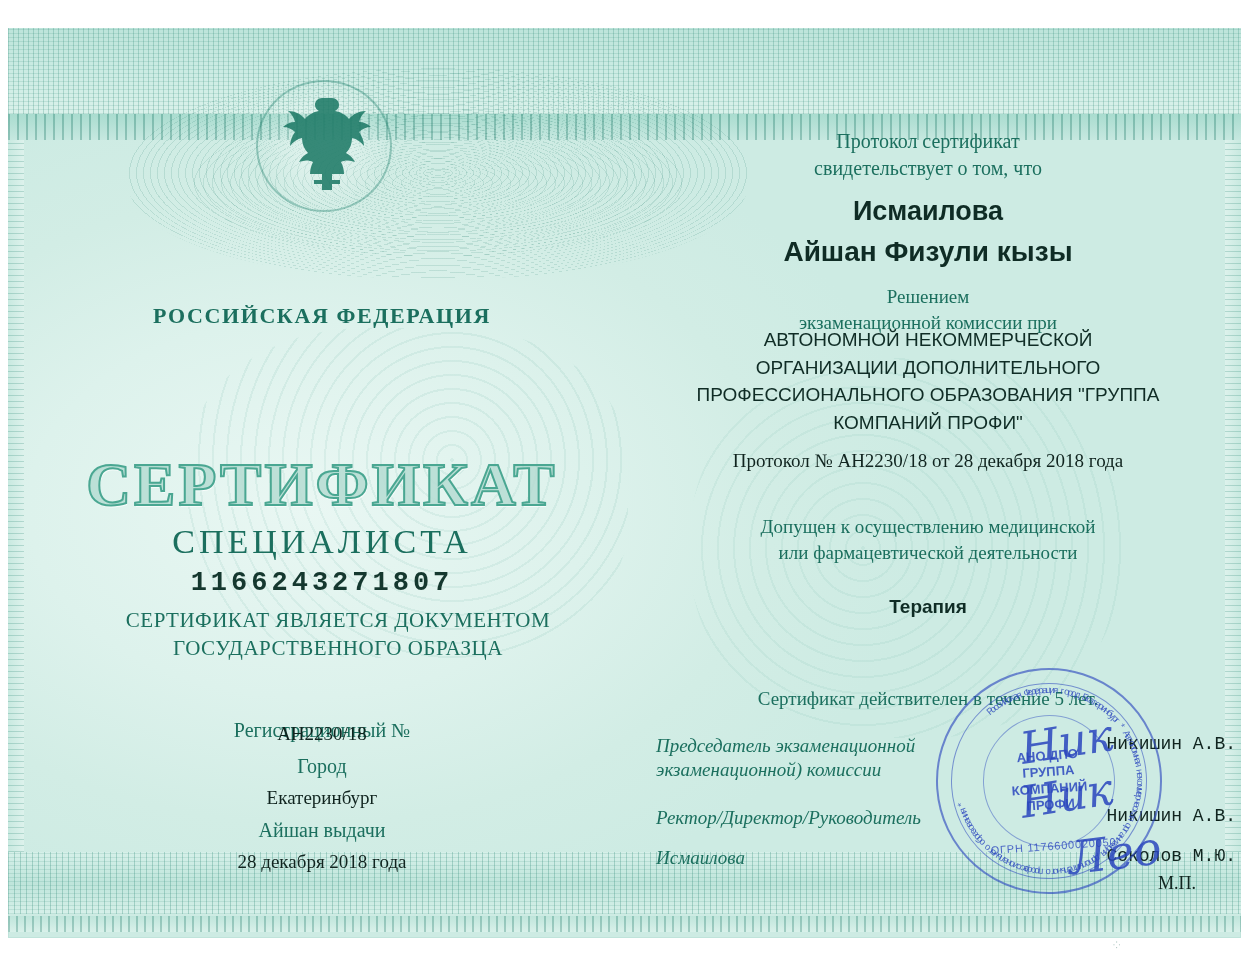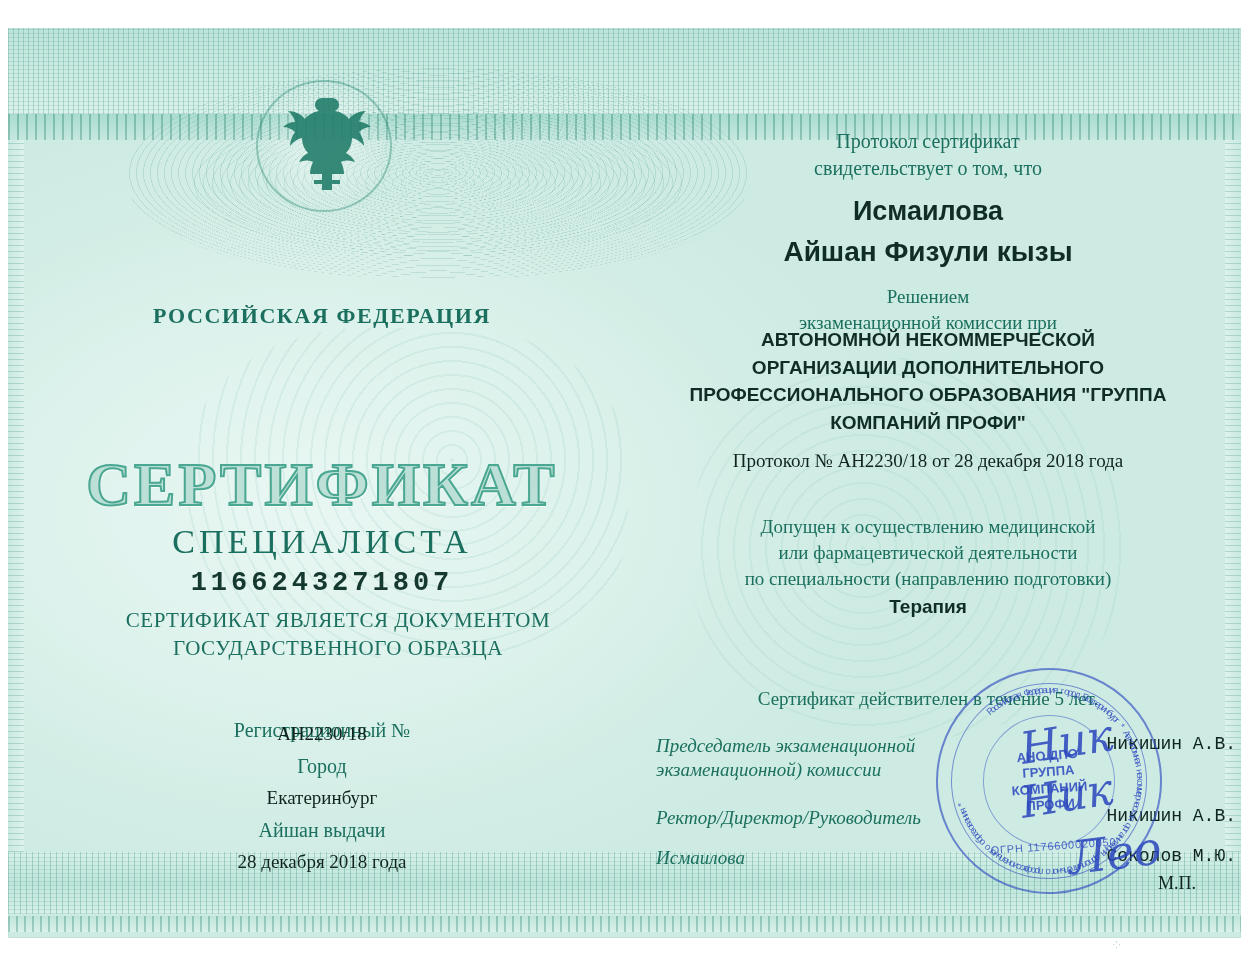--- a/index.html
+++ b/index.html
@@ -262,21 +262,21 @@
   }
   .r-decision {
     top: 256px;
     font-size: 19px;
     color: #1b6f5e;
     line-height: 1.35;
   }
   .r-org {
     top: 298px;
     font-size: 19px;
-    font-weight: bold;
+    font-weight: normal;
     color: #0f2c25;
     line-height: 1.45;
     font-family: "Liberation Sans", sans-serif;
   }
   .r-protocol {
     top: 422px;
     font-size: 19px;
     color: #10241f;
   }
   .r-admitted {
@@ -484,21 +484,20 @@
         <div>ОРГАНИЗАЦИИ ДОПОЛНИТЕЛЬНОГО</div>
         <div>ПРОФЕССИОНАЛЬНОГО ОБРАЗОВАНИЯ "ГРУППА</div>
         <div>КОМПАНИЙ ПРОФИ"</div>
       </div>
 
       <div class="r-block r-protocol">Протокол № АН2230/18 от 28 декабря 2018 года</div>
 
       <div class="r-block r-admitted">
         <div>Допущен к осуществлению медицинской</div>
         <div>или фармацевтической деятельности</div>
-        <div>по специальности (направлению подготовки)</div>
       </div>
 
       <div class="r-block r-speciality">Терапия</div>
 
       <div class="r-block r-validity">Сертификат действителен в течение 5 лет.</div>
     </div>
 
     <div class="sig-row sig-1">
       <div class="sig-role">
         <div>Председатель экзаменационной</div>

